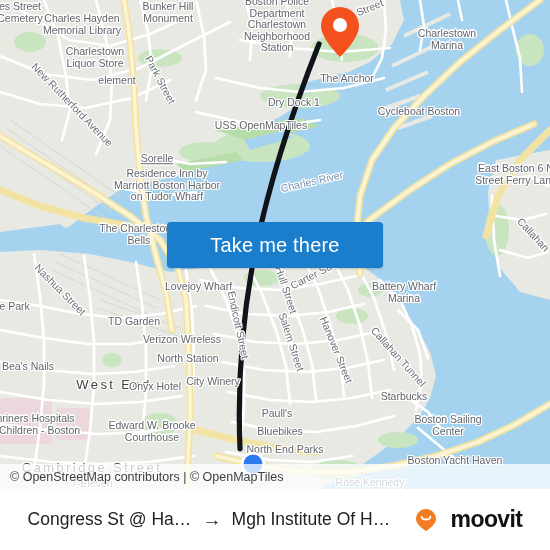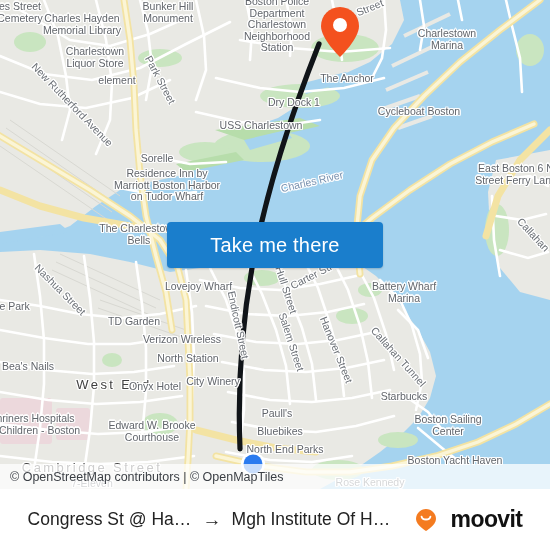--- a/index.html
+++ b/index.html
@@ -252,22 +252,22 @@
 Department
 Charlestown
 Neighborhood
 Station</div>
         <div class="maplabel street" style="left: 370px; top: 8px; transform: translate(-50%, -50%) rotate(-22deg);">Street</div>
         <div class="maplabel" style="left: 347px; top: 79px;">The Anchor</div>
         <div class="maplabel" style="left: 447px; top: 39px;">Charlestown
 Marina</div>
         <div class="maplabel" style="left: 294px; top: 103px;">Dry Dock 1</div>
         <div class="maplabel" style="left: 419px; top: 112px;">Cycleboat Boston</div>
-        <div class="maplabel" style="left: 261px; top: 126px;">USS Charlestown</div>
-        <div class="maplabel" style="left: 157px; top: 159px;">Sorelle</div>
+        <div class="maplabel" style="left: 261px; top: 126px;">USS OpenMapTiles</div>
+        <div class="maplabel" style="left: 157px; top: 159px; text-decoration: underline;">Sorelle</div>
         <div class="maplabel" style="left: 167px; top: 185px;">Residence Inn by
 Marriott Boston Harbor
 on Tudor Wharf</div>
         <div class="maplabel" style="left: 516px; top: 174px;">East Boston 6 N
 Street Ferry Lane</div>
         <div class="maplabel water" style="left: 312px; top: 182px; transform: translate(-50%, -50%) rotate(-13deg);">Charles River</div>
         <div class="maplabel" style="left: 139px; top: 234px;">The Charlestown
 Bells</div>
         <div class="maplabel street" style="left: 533px; top: 235px; transform: translate(-50%, -50%) rotate(47deg);">Callahan</div>
         <div class="maplabel street" style="left: 60px; top: 290px; transform: translate(-50%, -50%) rotate(45deg);">Nashua Street</div>

